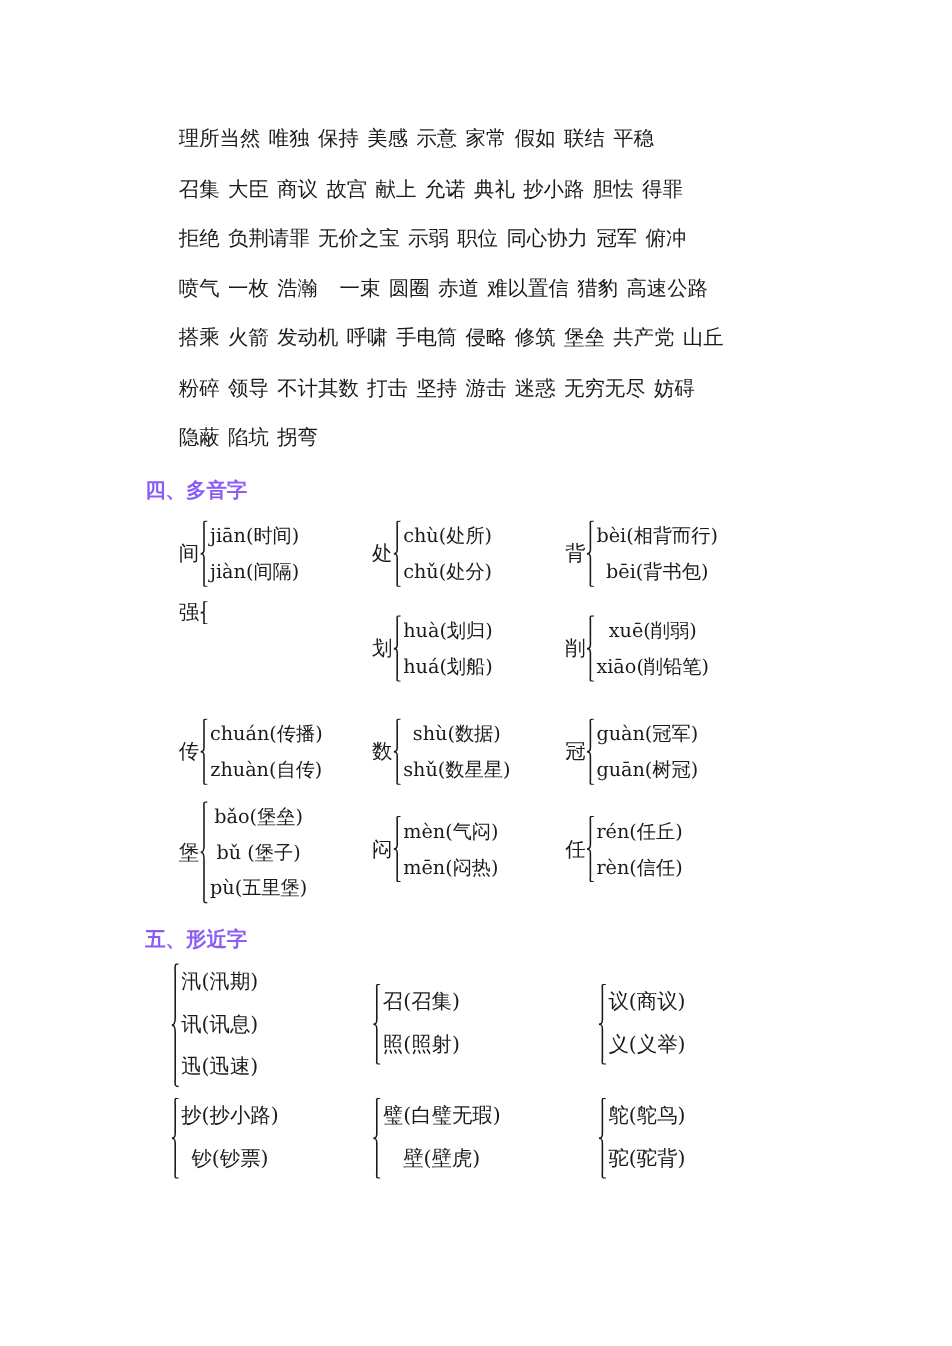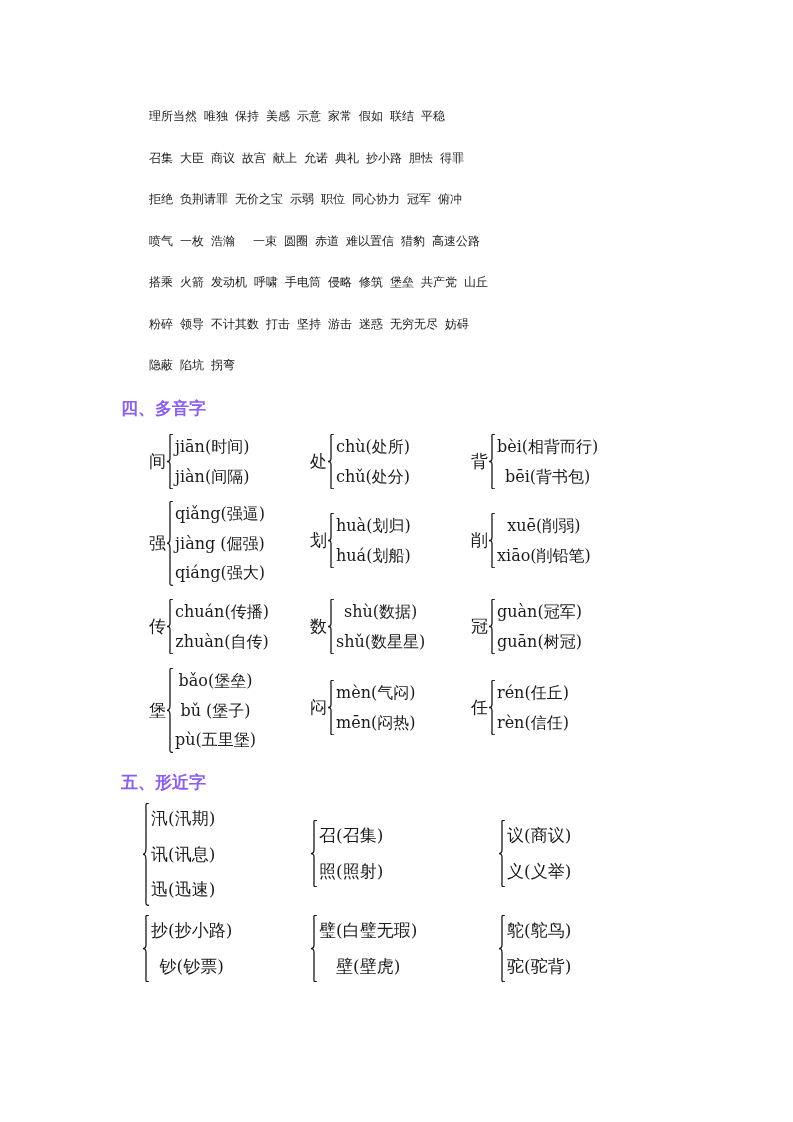--- a/index.html
+++ b/index.html
@@ -1,19 +1,19 @@
 <!DOCTYPE html>
 <html><head>
 <meta charset="utf-8">
 <style>
   html, body { margin: 0; padding: 0; background: #ffffff; }
   body { width: 793px; height: 1122px; position: relative; overflow: hidden;
          font-family: "DejaVu Serif", "Liberation Serif", serif; color: #1a1a1a; }
   .vocab { position: absolute; left: 149px; top: 100px; }
-  .vocab-line { height: 41.5px; line-height: 32px; font-size: 12px; white-space: pre; letter-spacing: 0px; }
+  .vocab-line { height: 41.5px; line-height: 32px; font-size: 17px; white-space: pre; letter-spacing: 0px; }
   .vocab-line span.word { margin-right: 7px; }
   .section-title { position: absolute; left: 121px; font-family: "DejaVu Sans", "Liberation Sans", sans-serif;
                    font-weight: bold; font-size: 17px; color: #8b5cf6; }
   .group { position: absolute; display: flex; align-items: center; font-size: 16px; }
   .group .head { margin-right: 0px; font-size: 17px; }
   .group .brace { width: 6px; align-self: stretch; position: relative; margin: 2px 2px 2px 1px; }
   .brace svg { position: absolute; left: 0; top: 0; width: 6px; height: 100%; }
   .group .items { display: flex; flex-direction: column; text-align: center; }
   .group .item { line-height: 29.5px; white-space: pre; }
   .g5 .item { line-height: 35.5px; font-size: 17px; }
@@ -69,25 +69,20 @@
         <span class="item">bēi(背书包)</span>
       </div>
     </div>
     <div class="group" style="left: 149px; top: 499px;">
       <span class="head">强</span>
       <span class="brace">
         <svg viewBox="0 0 6 100" preserveAspectRatio="none">
           <path d="M6,0 C2,0 3,2 3,8 L3,44 C3,49 2,50 0,50 C2,50 3,51 3,56 L3,92 C3,98 2,100 6,100" fill="none" stroke="#1a1a1a" stroke-width="1.3" vector-effect="non-scaling-stroke"></path>
         </svg>
       </span>
-      <div class="items">
-        <span class="item">qiǎng(强逼)</span>
-        <span class="item">jiàng (倔强)</span>
-        <span class="item">qiáng(强大)</span>
-      </div>
     </div>
     <div class="group" style="left: 310px; top: 511px;">
       <span class="head">划</span>
       <span class="brace">
         <svg viewBox="0 0 6 100" preserveAspectRatio="none">
           <path d="M6,0 C2,0 3,2 3,8 L3,44 C3,49 2,50 0,50 C2,50 3,51 3,56 L3,92 C3,98 2,100 6,100" fill="none" stroke="#1a1a1a" stroke-width="1.3" vector-effect="non-scaling-stroke"></path>
         </svg>
       </span>
       <div class="items">
         <span class="item">huà(划归)</span>

